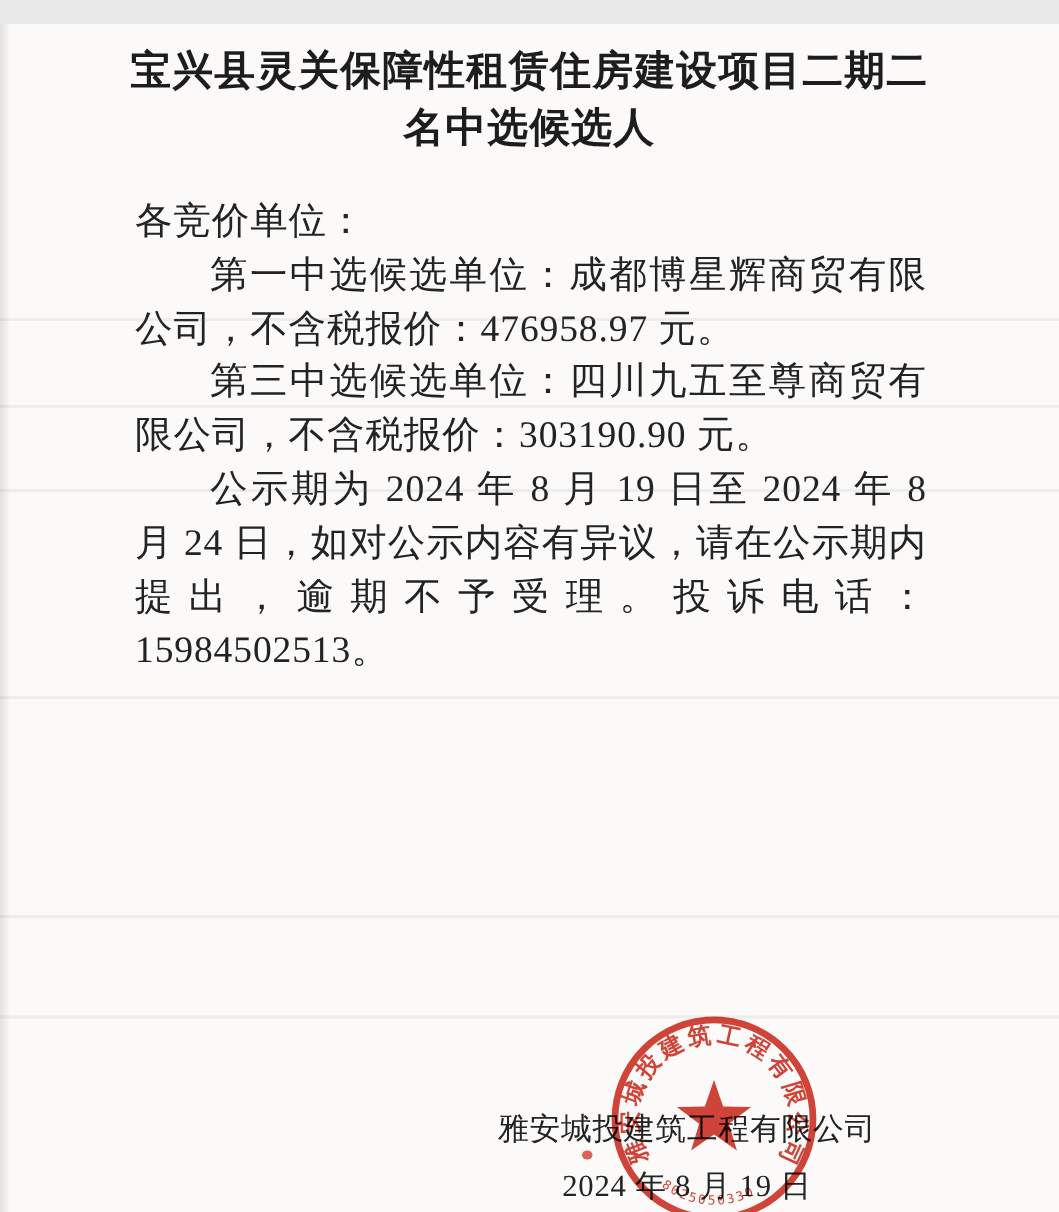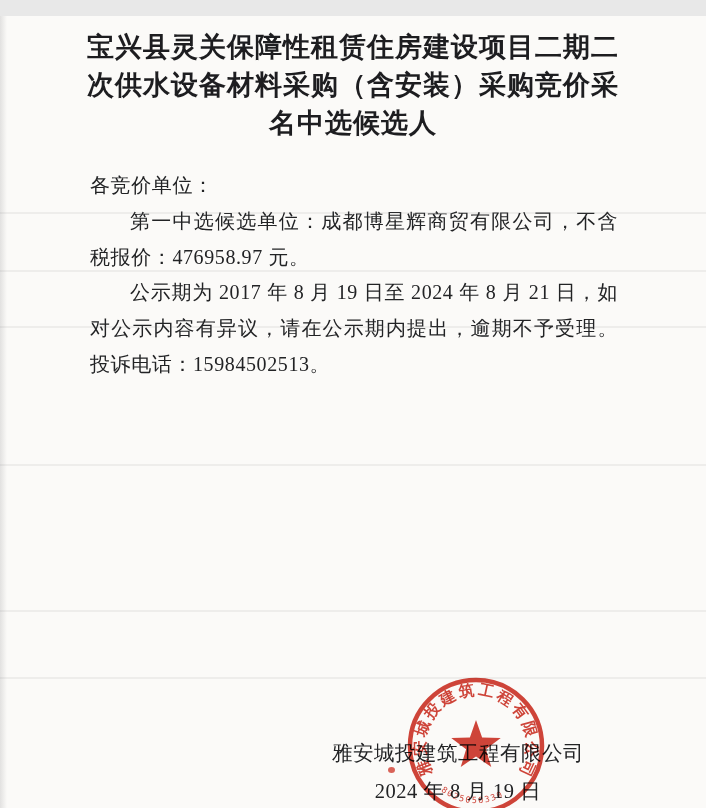--- a/index.html
+++ b/index.html
@@ -25,21 +25,21 @@
     font-weight:700;
     font-size:27px;
     line-height:38px;
     letter-spacing:1px;
     color:#1d1d20;
   }
   .tline{display:block;}
   
   .docbody{
     margin:26px 88px 0 90px;
-    font-size:20px;
+    font-size:25px;
     line-height:35.8px;
     letter-spacing:0.6px;
     text-align:justify;
   }
   .para{margin:0;}
   .para.indent{text-indent:2em;}
   
   .signature{
     position:absolute;
     top:718px;right:122px;
@@ -86,28 +86,28 @@
   <div class="edge-strip"></div>
   <div class="band" style="top:196px"></div>
   <div class="band" style="top:254px"></div>
   <div class="band" style="top:310px"></div>
   <div class="band" style="top:448px"></div>
   <div class="band" style="top:594px"></div>
   <div class="band" style="top:661px"></div>
 
   <h1 class="title">
     <span class="tline">宝兴县灵关保障性租赁住房建设项目二期二</span>
-    <span class="tline">次供水设备材料采购（含安装）采购竞价采</span>
     <span class="tline">名中选候选人</span>
   </h1>
 
   <div class="docbody">
     <p class="para">各竞价单位：</p>
     <p class="para indent">第一中选候选单位：成都博星辉商贸有限公司，不含税报价：476958.97 元。</p>
-    <p class="para indent">公示期为 2017 年 8 月 19 日至 2024 年 8 月 21 日，如对公示内容有异议，请在公示期内提出，逾期不予受理。投诉电话：15984502513。</p>
+    <p class="para indent">第三中选候选单位：四川九五至尊商贸有限公司，不含税报价：303190.90 元。</p>
+    <p class="para indent">公示期为 2024 年 8 月 19 日至 2024 年 8 月 24 日，如对公示内容有异议，请在公示期内提出，逾期不予受理。投诉电话：15984502513。</p>
   </div>
 
   <div class="signature">
     <div>雅安城投建筑工程有限公司</div>
     <div>2024 年 8 月 19 日</div>
   </div>
 
   <svg class="seal" viewBox="0 0 146 146">
     <defs>
       <path id="arcTop" d="M 30.2 100.8 A 51 51 0 1 1 115.8 100.8" fill="none"></path>

